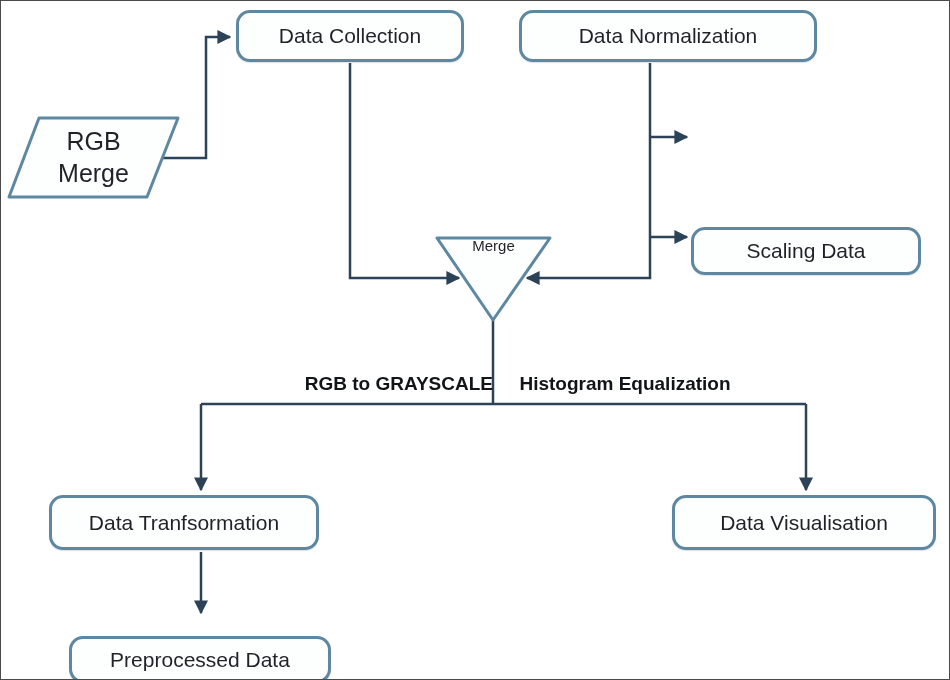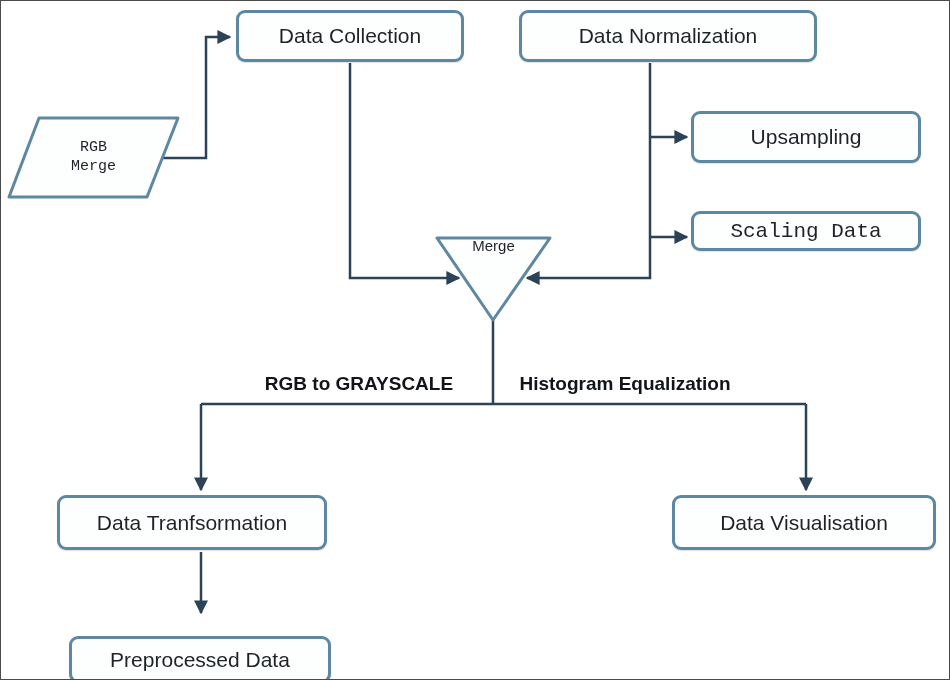--- a/index.html
+++ b/index.html
@@ -34,21 +34,21 @@
   svg.wires .shape {
     fill: var(--node-fill);
     stroke: var(--node-border);
     stroke-width: 3;
     stroke-linejoin: round;
   }
   .arrowhead { fill: var(--connector); }
   .node {
     position: absolute;
     border: 3px solid var(--node-border);
-    border-radius: 9px;
+    border-radius: 14px;
     background: var(--node-fill);
     display: flex;
     align-items: center;
     justify-content: center;
     font-size: 21px;
     color: var(--text);
     text-align: center;
     box-shadow: 0 1px 1px rgba(40,60,80,0.15);
   }
   .freetext {
@@ -69,29 +69,29 @@
     position: absolute;
     left: 436px; top: 236px; width: 113px;
     text-align: center;
     font-size: 15px;
     color: var(--text);
   }
   
   .n-data-collection     { left: 235px; top: 9px;   width: 228px; height: 52px; }
   .n-data-normalization  { left: 518px; top: 9px;   width: 298px; height: 52px; }
   .n-upsampling          { left: 690px; top: 110px; width: 230px; height: 52px; }
-  .n-scaling-data        { left: 690px; top: 210px; width: 230px; height: 40px; font-family: Liberation Mono, monospace; }
-  .n-data-transformation { left: 56px;  top: 494px; width: 270px; height: 55px; }
+  .n-scaling-data        { left: 690px; top: 226px; width: 230px; height: 48px; }
+  .n-data-transformation { left: 48px;  top: 494px; width: 270px; height: 55px; }
   .n-data-visualisation  { left: 671px; top: 494px; width: 264px; height: 55px; align-items: center; }
   .n-preprocessed-data   { left: 68px;  top: 635px; width: 262px; height: 47px; }
   .t-rgb-images          { left: 8px;   top: 117px; width: 169px; height: 79px;
                            display: flex; flex-direction: column;
                            align-items: center; justify-content: center;
-                           font-size: 15px; font-family: Liberation Mono, monospace; }
-  .l-left  { left: 208px; top: 372px; }
+                           font-size: 25px; }
+  .l-left  { left: 192px; top: 372px; text-align: right; }
   .l-right { left: 474px; top: 372px; }
 </style>
 </head>
 <body>
 
 <div class="canvas">
 
   <svg class="wires" viewBox="0 0 950 680">
     <defs>
       <marker id="arrow" viewBox="0 0 10 10" refX="9" refY="5" markerWidth="14" markerHeight="14" markerUnits="userSpaceOnUse" orient="auto-start-reverse">
@@ -129,23 +129,20 @@
   </div>
 
   <div class="node n-data-collection">
     <span>Data Collection</span>
   </div>
 
   <div class="node n-data-normalization">
     <span>Data Normalization</span>
   </div>
 
-  <div class="node n-upsampling">
-    <span>Upsampling</span>
-  </div>
 
   <div class="node n-scaling-data">
     <span>Scaling Data</span>
   </div>
 
   <div class="merge-label">Merge</div>
 
   <div class="edge-label l-left">RGB to GRAYSCALE</div>
   <div class="edge-label l-right">Histogram Equalization</div>
 

